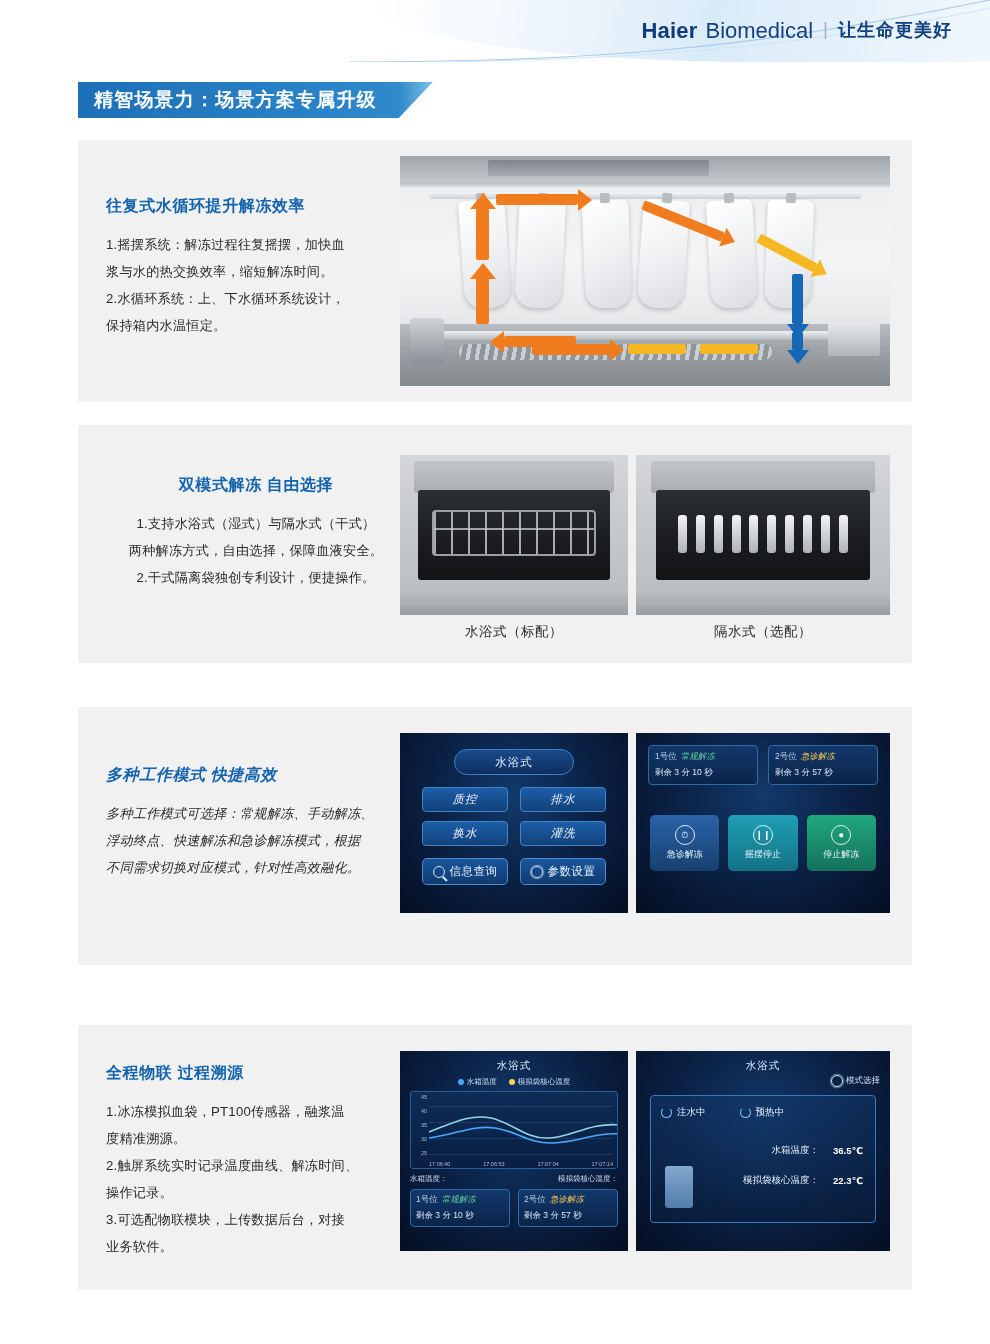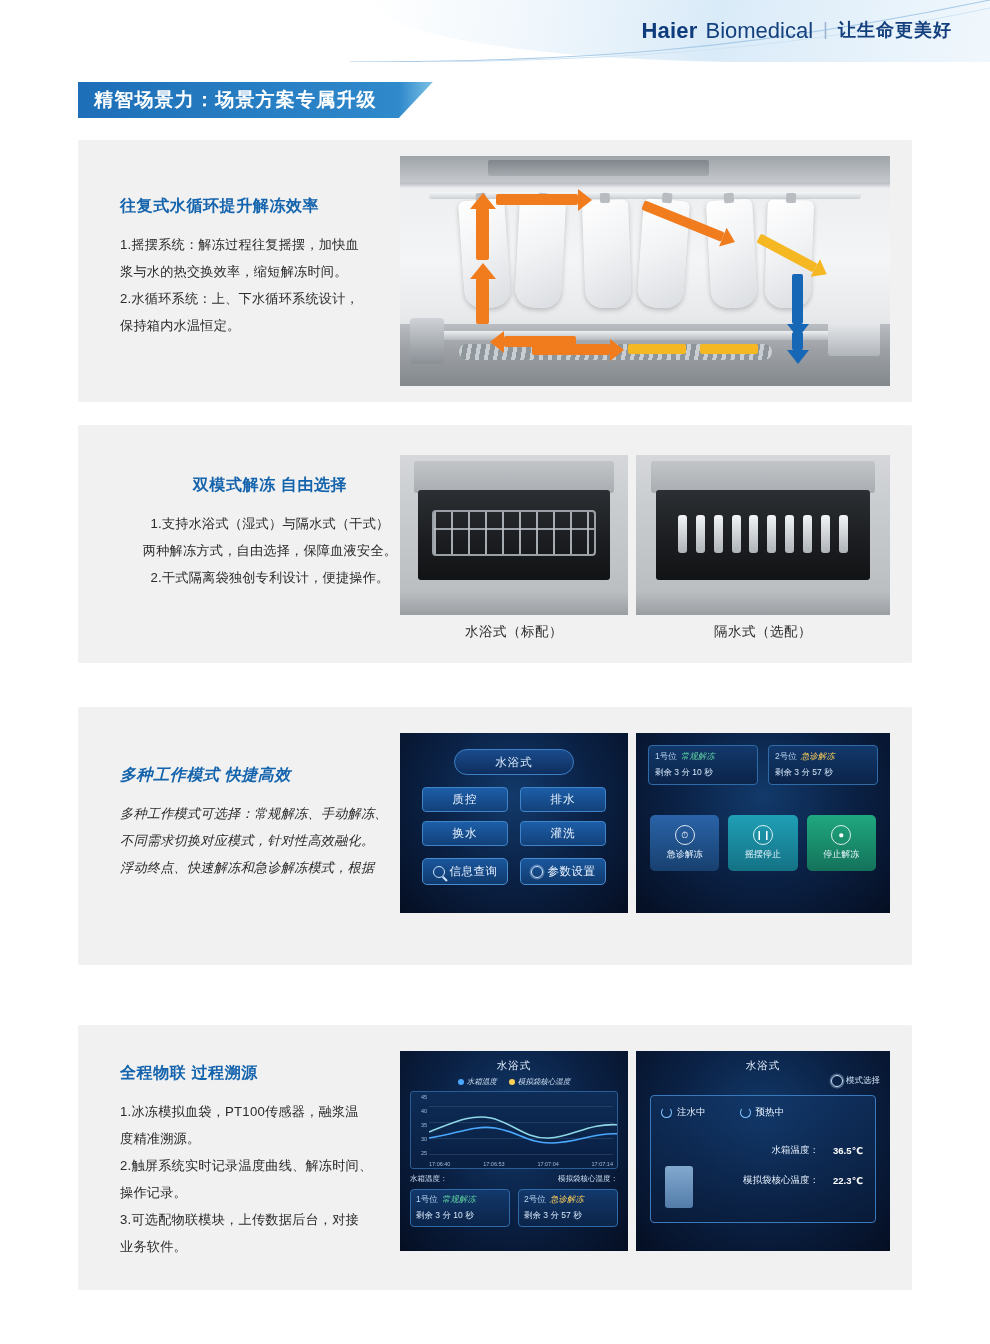--- a/index.html
+++ b/index.html
@@ -103,21 +103,20 @@
   .card-1 { top: 140px; height: 262px; }
   .card-2 { top: 425px; height: 238px; }
   .card-3 { top: 707px; height: 258px; }
   .card-4 { top: 1025px; height: 265px; }
 
   .txt-col {
     position: absolute;
     left: 28px;
     width: 300px;
     top: 0;
-    margin-left: 14px;
   }
   .blk-title {
     color: #1463ad;
     font-size: 16px;
     font-weight: bold;
     letter-spacing: 0.6px;
     margin-bottom: 14px;
   }
   .blk-body {
     color: #2b2b2b;
@@ -324,20 +323,21 @@
   }
   .mbtn {
     height: 25px;
     border-radius: 4px;
     background: linear-gradient(180deg,#1d5ea8,#12417a);
     border: 1px solid #3f83c8;
     color:#eaf3ff;
     font-size: 11.5px;
     display:flex; align-items:center; justify-content:center;
     letter-spacing: 1px;
+    font-style: italic;
   }
   .btn-row2 {
     display:flex; gap: 12px; padding: 12px 12px 0;
   }
   .mbtn-wide {
     flex:1; height: 27px; border-radius: 5px;
     background: linear-gradient(180deg,#1a569c,#0f3a6e);
     border: 1px solid #4a8cd0;
     color:#eaf3ff; font-size: 11.5px;
     display:flex; align-items:center; justify-content:center; gap:5px;
@@ -382,21 +382,21 @@
   
   .c4img-a { left: 322px; top: 26px; width: 228px; height: 200px; background:#061226; }
   .c4img-b { left: 558px; top: 26px; width: 254px; height: 200px; background:#061226; }
   .scr-title {
     text-align:center; color:#e6f1ff; font-size: 10.5px; letter-spacing:1px;
     padding-top: 4px;
   }
   .legend {
     display:flex; justify-content:center; gap:12px; margin-top:4px;
   }
-  .legend span { font-size: 7.5px; color:#cfe1f5; display:flex; align-items:center; gap:3px;font-style:italic;}
+  .legend span { font-size: 7.5px; color:#cfe1f5; display:flex; align-items:center; gap:3px;}
   .ldot { width:6px; height:6px; border-radius:50%; display:inline-block;}
   .plot {
     margin: 4px 8px 0;
     height: 78px;
     background: linear-gradient(180deg,#0d2c56,#0a1f42);
     border: 1px solid #2a5d96;
     border-radius: 3px;
     position: relative;
     overflow: hidden;
   }
@@ -589,22 +589,22 @@
 
     <div class="caption cap-a">水浴式（标配）</div>
     <div class="caption cap-b">隔水式（选配）</div>
   </div>
 
   <div class="card card-3">
     <div class="txt-col" style="top:58px;font-style:italic;">
       <div class="blk-title">多种工作模式 快捷高效</div>
       <div class="blk-body">
         <p>多种工作模式可选择：常规解冻、手动解冻、</p>
+        <p>浮动终点、快速解冻和急诊解冻模式，根据</p>
         <p>不同需求切换对应模式，针对性高效融化。</p>
-        <p>浮动终点、快速解冻和急诊解冻模式，根据</p>
       </div>
     </div>
 
     <div class="img c3img-a">
       <div class="scr">
         <div class="pill-top">水浴式</div>
         <div class="btn-grid">
           <div class="mbtn">质控</div>
           <div class="mbtn">排水</div>
           <div class="mbtn">换水</div>

